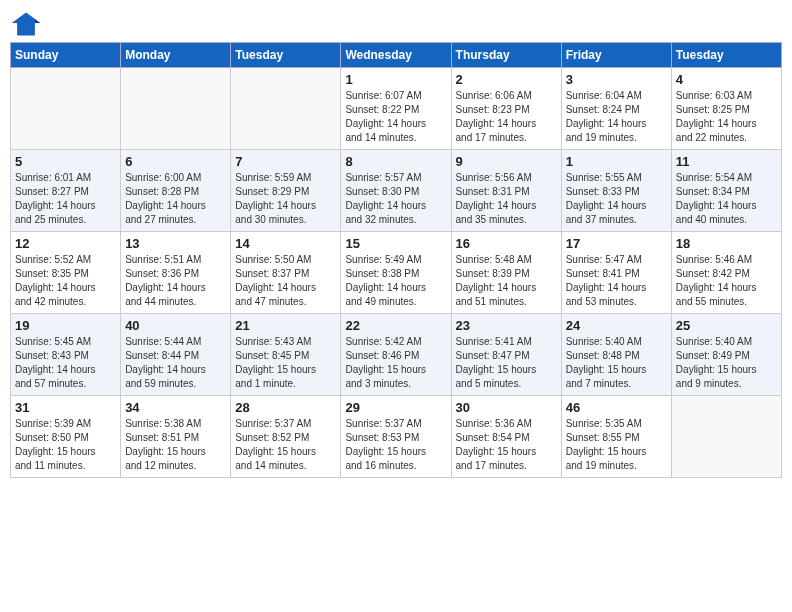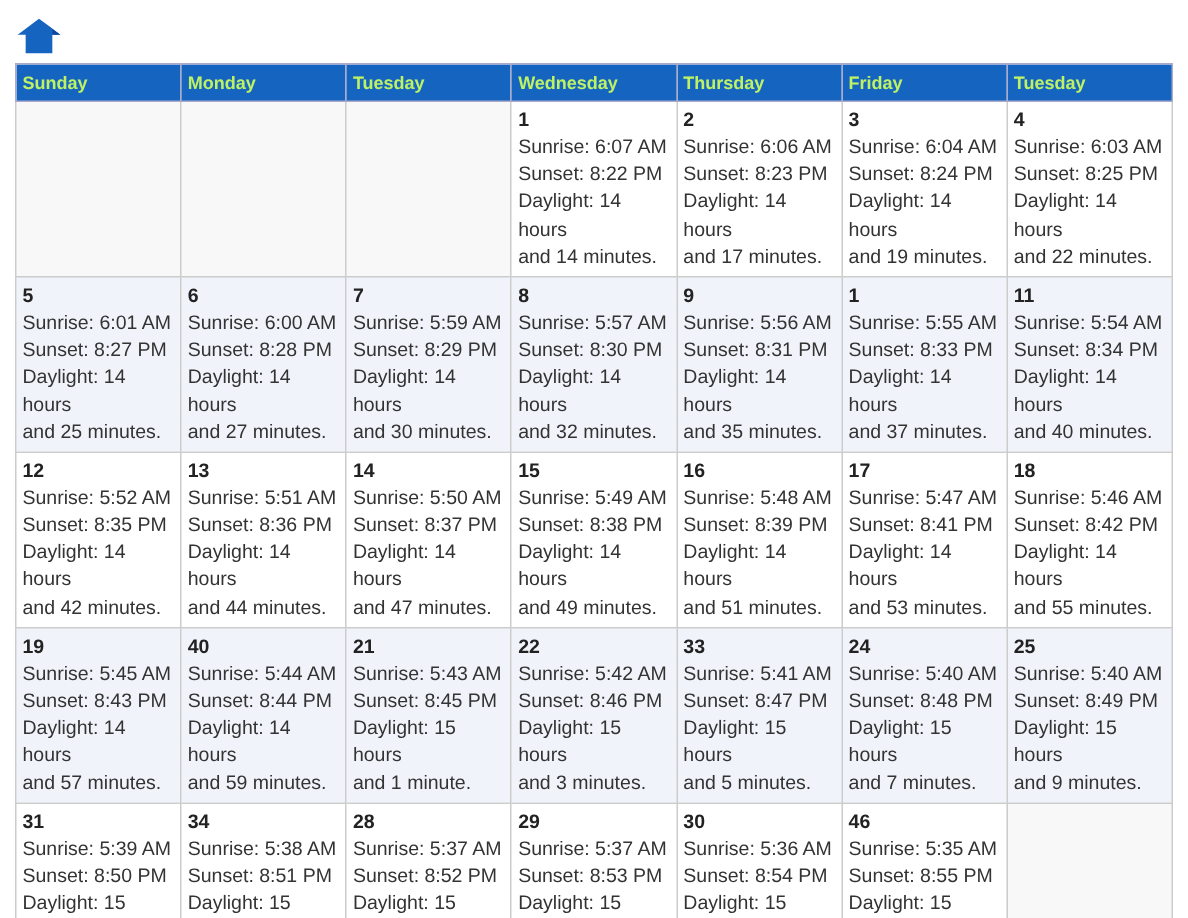--- a/index.html
+++ b/index.html
@@ -44,21 +44,21 @@
       font-size: 13px;
       color: #555;
     }
     .calendar {
       width: 100%;
       border-collapse: collapse;
       font-size: 11px;
     }
     .calendar th {
       background: #1565c0;
-      color: #bef264;
+      color: #ffffff;
       padding: 5px 4px;
       text-align: left;
       font-size: 12px;
       font-weight: bold;
       border: 1px solid #aac;
     }
     .calendar td {
       vertical-align: top;
       border: 1px solid #ccc;
       padding: 4px;
@@ -71,21 +71,21 @@
       background: #f8f8f8;
     }
     .day-num {
       font-size: 13px;
       font-weight: bold;
       color: #222;
       margin-bottom: 2px;
     }
     .day-info {
       color: #333;
-      font-size: 13px;
+      font-size: 10px;
       line-height: 1.4;
     }
     .row-shaded td {
       background: #f0f4fa;
     }
   </style>
 </head>
 <body>
 
 <div class="header">
@@ -210,21 +210,21 @@
         </td>
         <td>
           <div class="day-num">21</div>
           <div class="day-info">Sunrise: 5:43 AM<br>Sunset: 8:45 PM<br>Daylight: 15 hours<br>and 1 minute.</div>
         </td>
         <td>
           <div class="day-num">22</div>
           <div class="day-info">Sunrise: 5:42 AM<br>Sunset: 8:46 PM<br>Daylight: 15 hours<br>and 3 minutes.</div>
         </td>
         <td>
-          <div class="day-num">33</div>
+          <div class="day-num">23</div>
           <div class="day-info">Sunrise: 5:41 AM<br>Sunset: 8:47 PM<br>Daylight: 15 hours<br>and 5 minutes.</div>
         </td>
         <td>
           <div class="day-num">24</div>
           <div class="day-info">Sunrise: 5:40 AM<br>Sunset: 8:48 PM<br>Daylight: 15 hours<br>and 7 minutes.</div>
         </td>
         <td>
           <div class="day-num">25</div>
           <div class="day-info">Sunrise: 5:40 AM<br>Sunset: 8:49 PM<br>Daylight: 15 hours<br>and 9 minutes.</div>
         </td>

